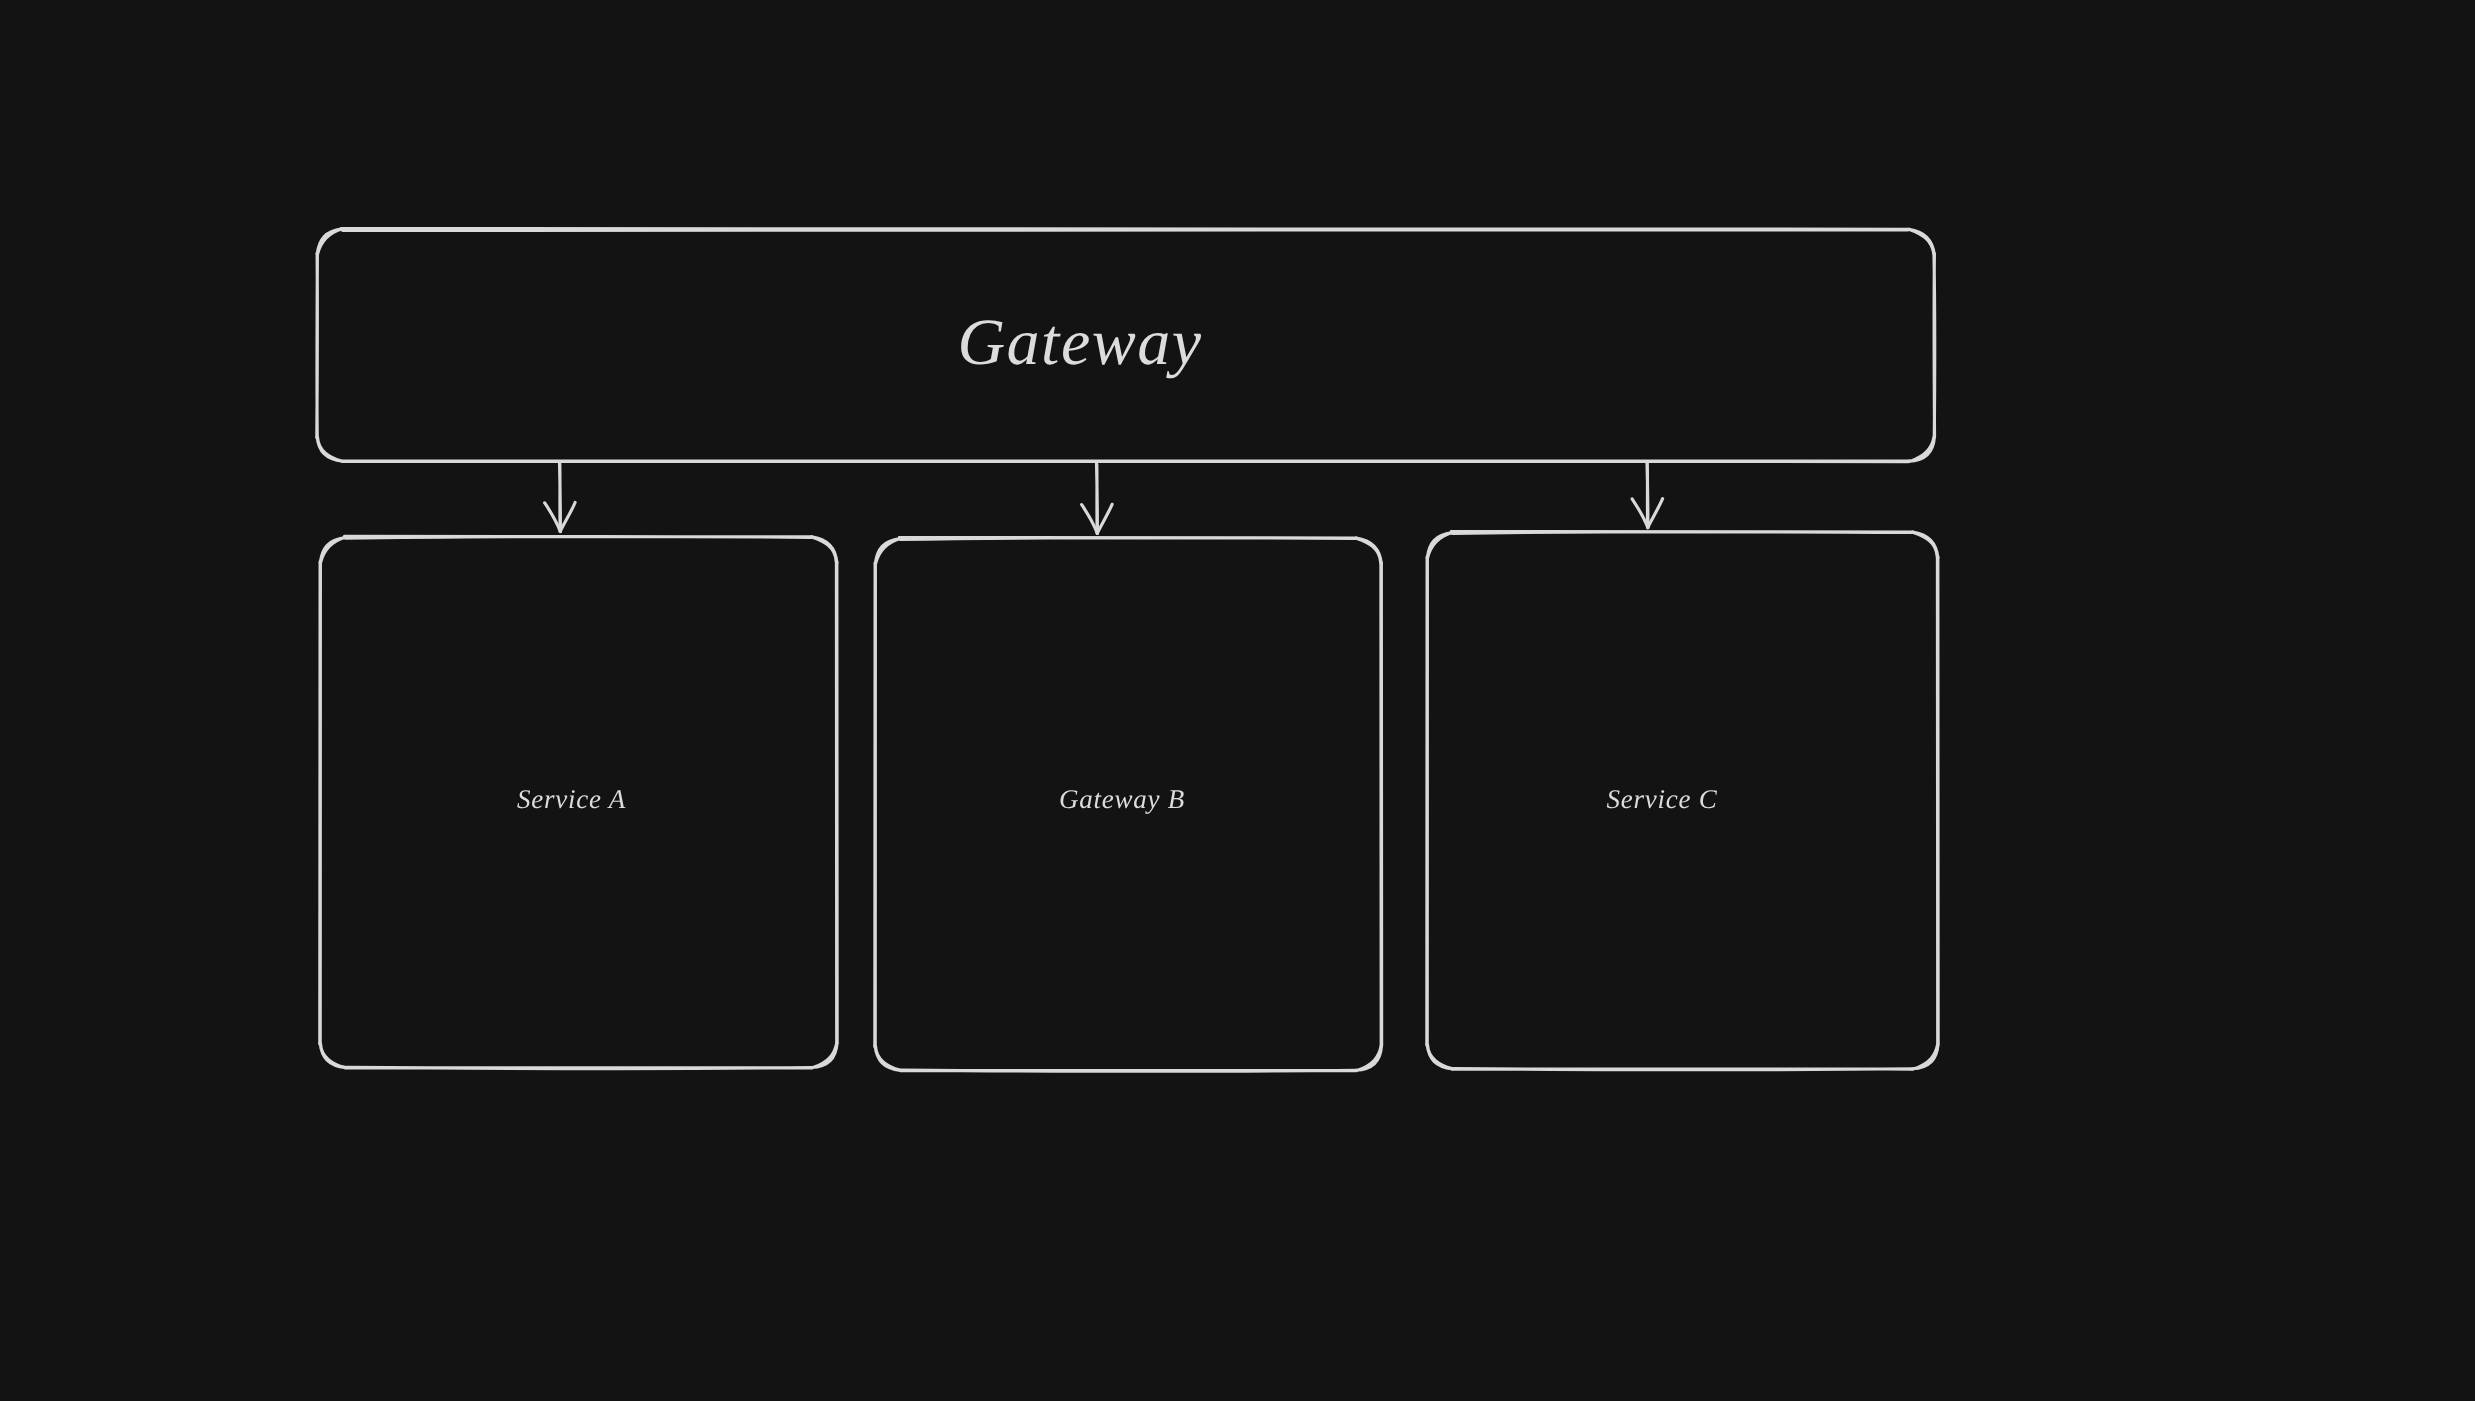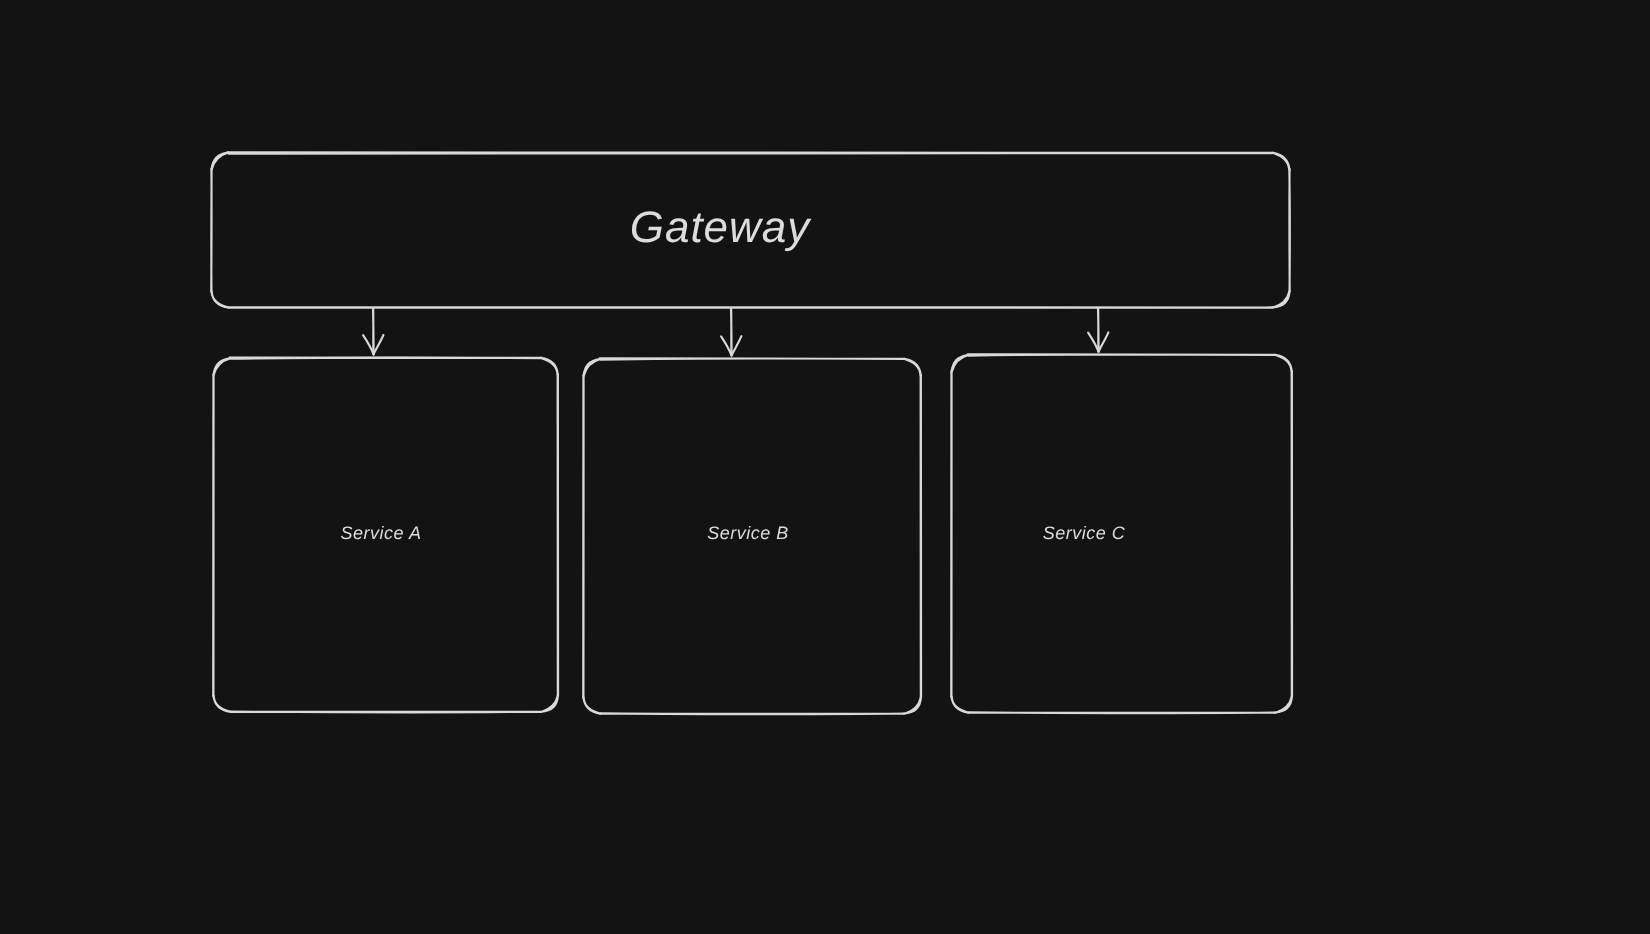--- a/index.html
+++ b/index.html
@@ -26,38 +26,38 @@
     height: 934px;
     display: block;
   }
   .node-label {
     position: absolute;
     transform: translate(-50%, -50%);
     color: #dcdcdc;
     white-space: nowrap;
     text-align: center;
     letter-spacing: 0.5px;
-    font-family: Liberation Sans, sans-serif;
+    font-family: Liberation Serif, serif;
     font-style: italic;
     font-weight: 400;
     text-rendering: geometricPrecision;
     pointer-events: none;
   }
   .label-gateway {
     left: 720px;
     top: 228px;
     font-size: 44px;
     letter-spacing: 1px;
   }
   .label-service {
     font-size: 18px;
   }
   .label-a { left: 381px; top: 533px; }
   .label-b { left: 748px; top: 533px; }
-  .label-c { left: 1084px; top: 533px; }
+  .label-c { left: 1108px; top: 533px; }
   .hit {
     position: absolute;
     background: transparent;
   }
 </style>
 </head>
 <body>
 
 <div id="canvas">
 
@@ -158,21 +158,21 @@
                M 1098.0 308.4 C 1098.3 319, 1098.6 330, 1098.6 351.8" fill="none" stroke="#d9d9d9" stroke-width="2.1" stroke-linecap="round"></path>
       <path d="M 1088.1 332.6 C 1091.8 338.2, 1095.6 343.9, 1098.5 351.7" fill="none" stroke="#d9d9d9" stroke-width="2.1" stroke-linecap="round"></path>
       <path d="M 1108.4 332.4 C 1105.9 338.4, 1102.2 344.2, 1098.5 351.7" fill="none" stroke="#d9d9d9" stroke-width="2.1" stroke-linecap="round"></path>
     </g>
   </svg>
 
   <div class="node-label label-gateway">Gateway</div>
 
   <div class="node-label label-service label-a">Service A</div>
 
-  <div class="node-label label-service label-b">Service B</div>
+  <div class="node-label label-service label-b">Gateway B</div>
 
   <div class="node-label label-service label-c">Service C</div>
 
   <div class="hit" style="left:211px; top:152px; width:1079px; height:156px;"></div>
   <div class="hit" style="left:213px; top:357px; width:345px; height:356px;"></div>
   <div class="hit" style="left:583px; top:358px; width:338px; height:357px;"></div>
   <div class="hit" style="left:951px; top:354px; width:340px; height:360px;"></div>
 
 </div>
 

